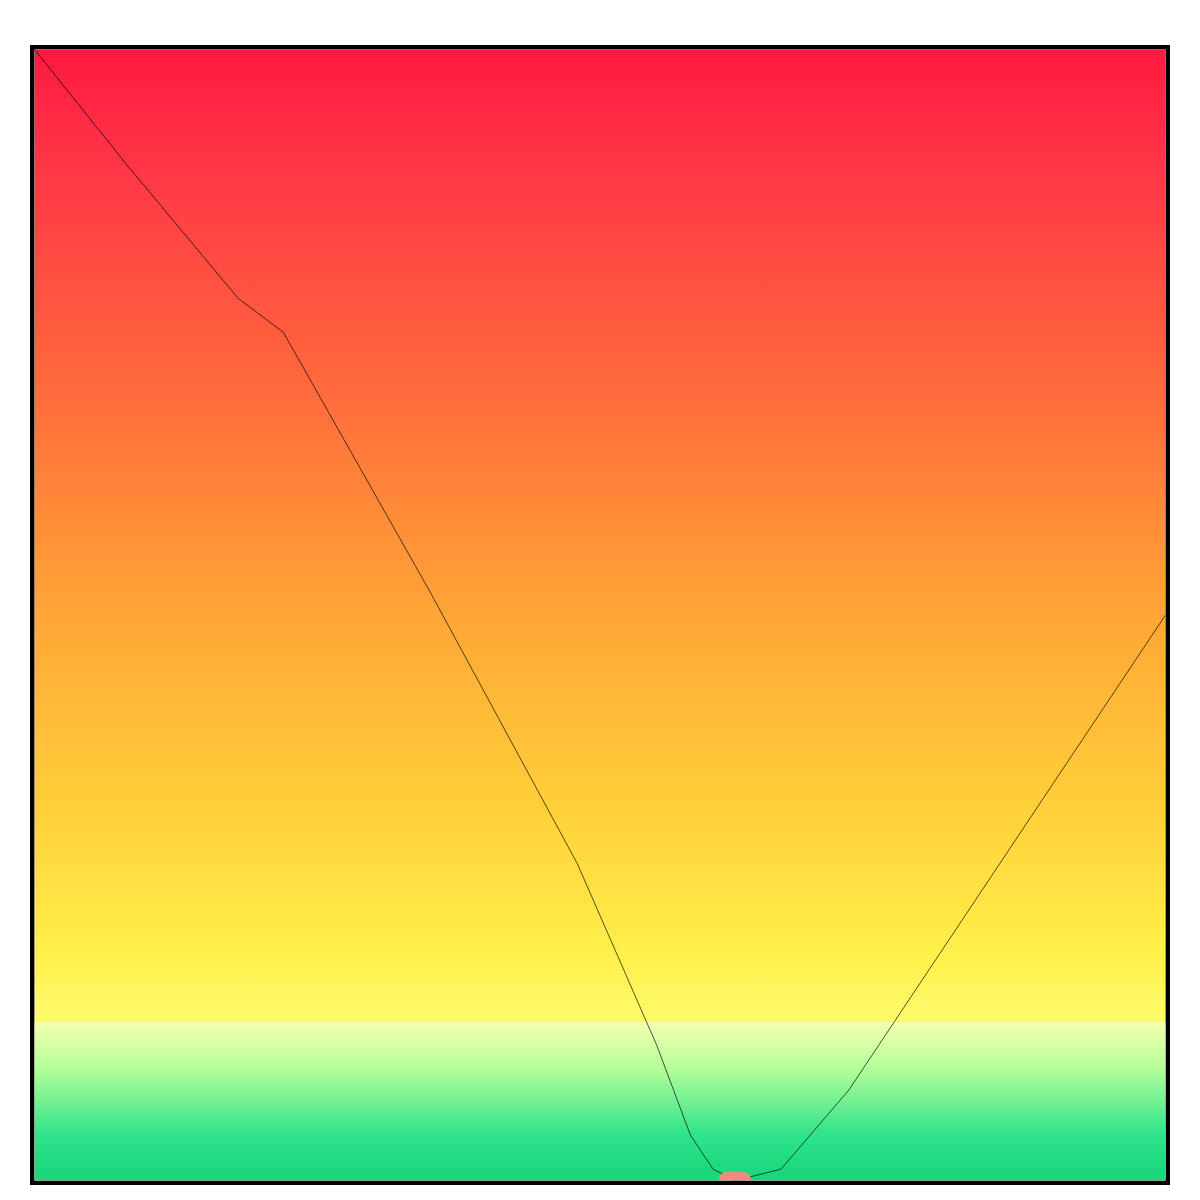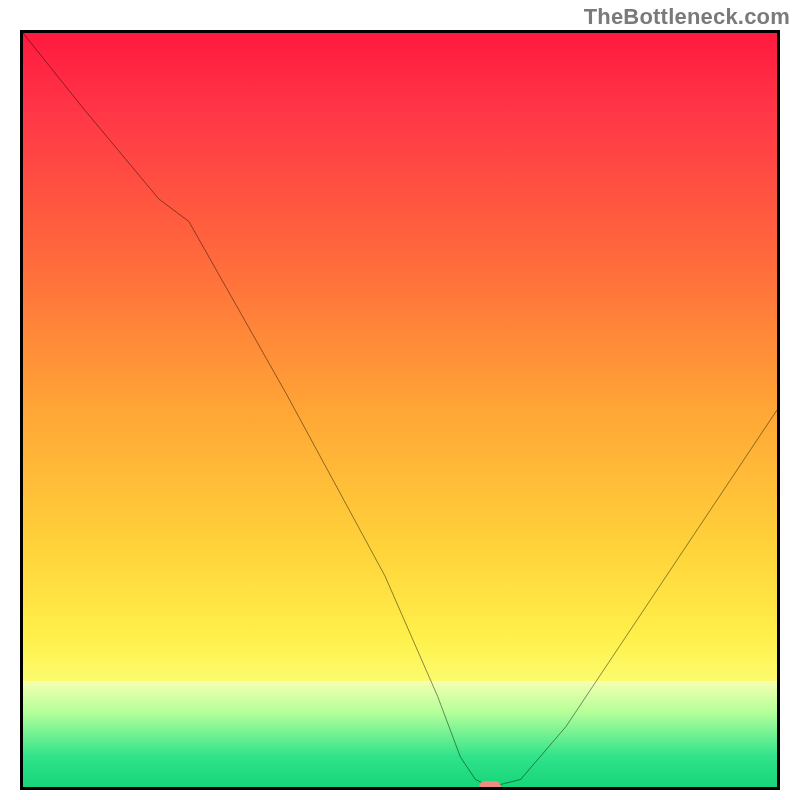--- a/index.html
+++ b/index.html
@@ -75,21 +75,20 @@
     height: 12px;
     border-radius: 6px;
     background: #ef8b80;
     transform: translate(-50%, -50%);
   }
 </style>
 </head>
 <body>
 <div class="wrap">
 
-  <div class="watermark">TheBottleneck.com</div>
 
   <div class="plot">
 
     <div class="gradient"></div>
 
     <svg class="curve" viewBox="0 0 100 100" preserveAspectRatio="none">
       <path id="curve-path" fill="none" stroke="#000000" stroke-width="0.45" vector-effect="non-scaling-stroke" d="M0.00 0.00 L8.00 10.00 L18.00 22.00 L22.00 25.00 L35.00 48.00 L48.00 72.00 L55.00 88.00 L58.00 96.00 L60.00 99.00 L62.00 100.00 L64.00 99.50 L66.00 99.00 L72.00 92.00 L80.00 80.00 L90.00 65.00 L100.00 50.00"></path>
     </svg>
 
     <div class="marker" id="marker" style="left: 62%; top: 100%; background: rgb(239, 139, 128);"></div>

